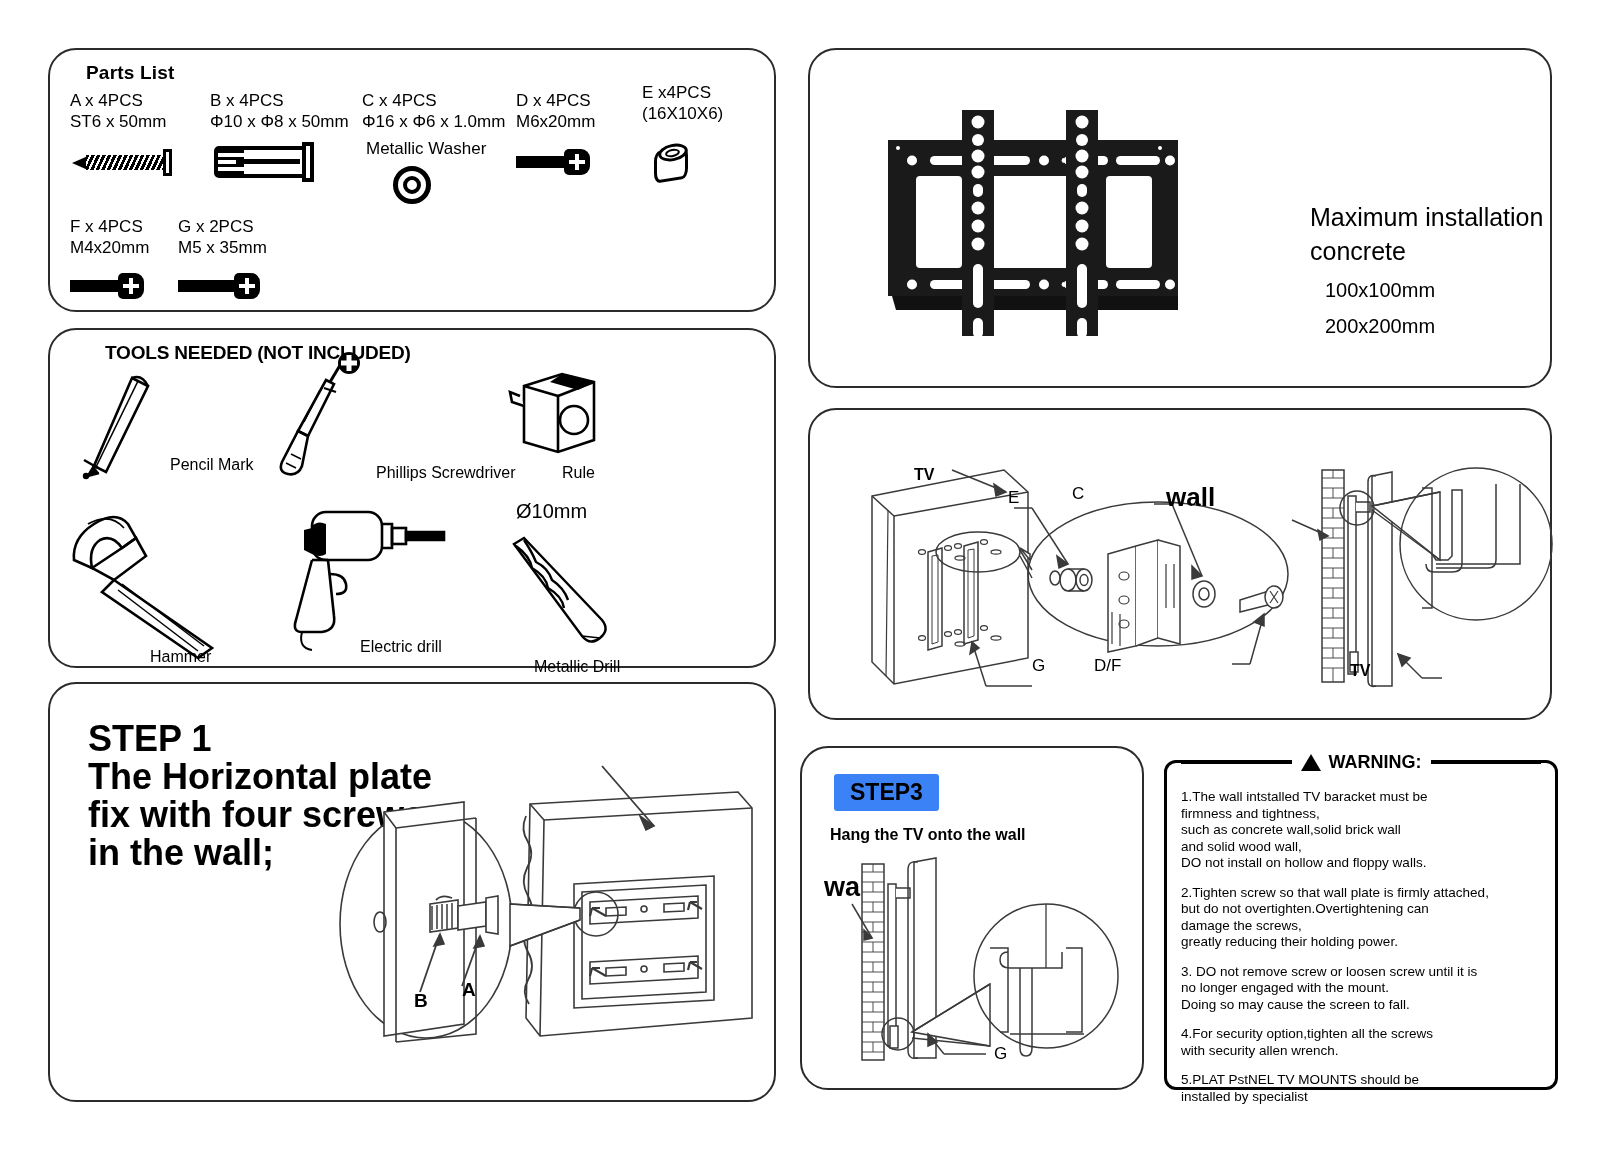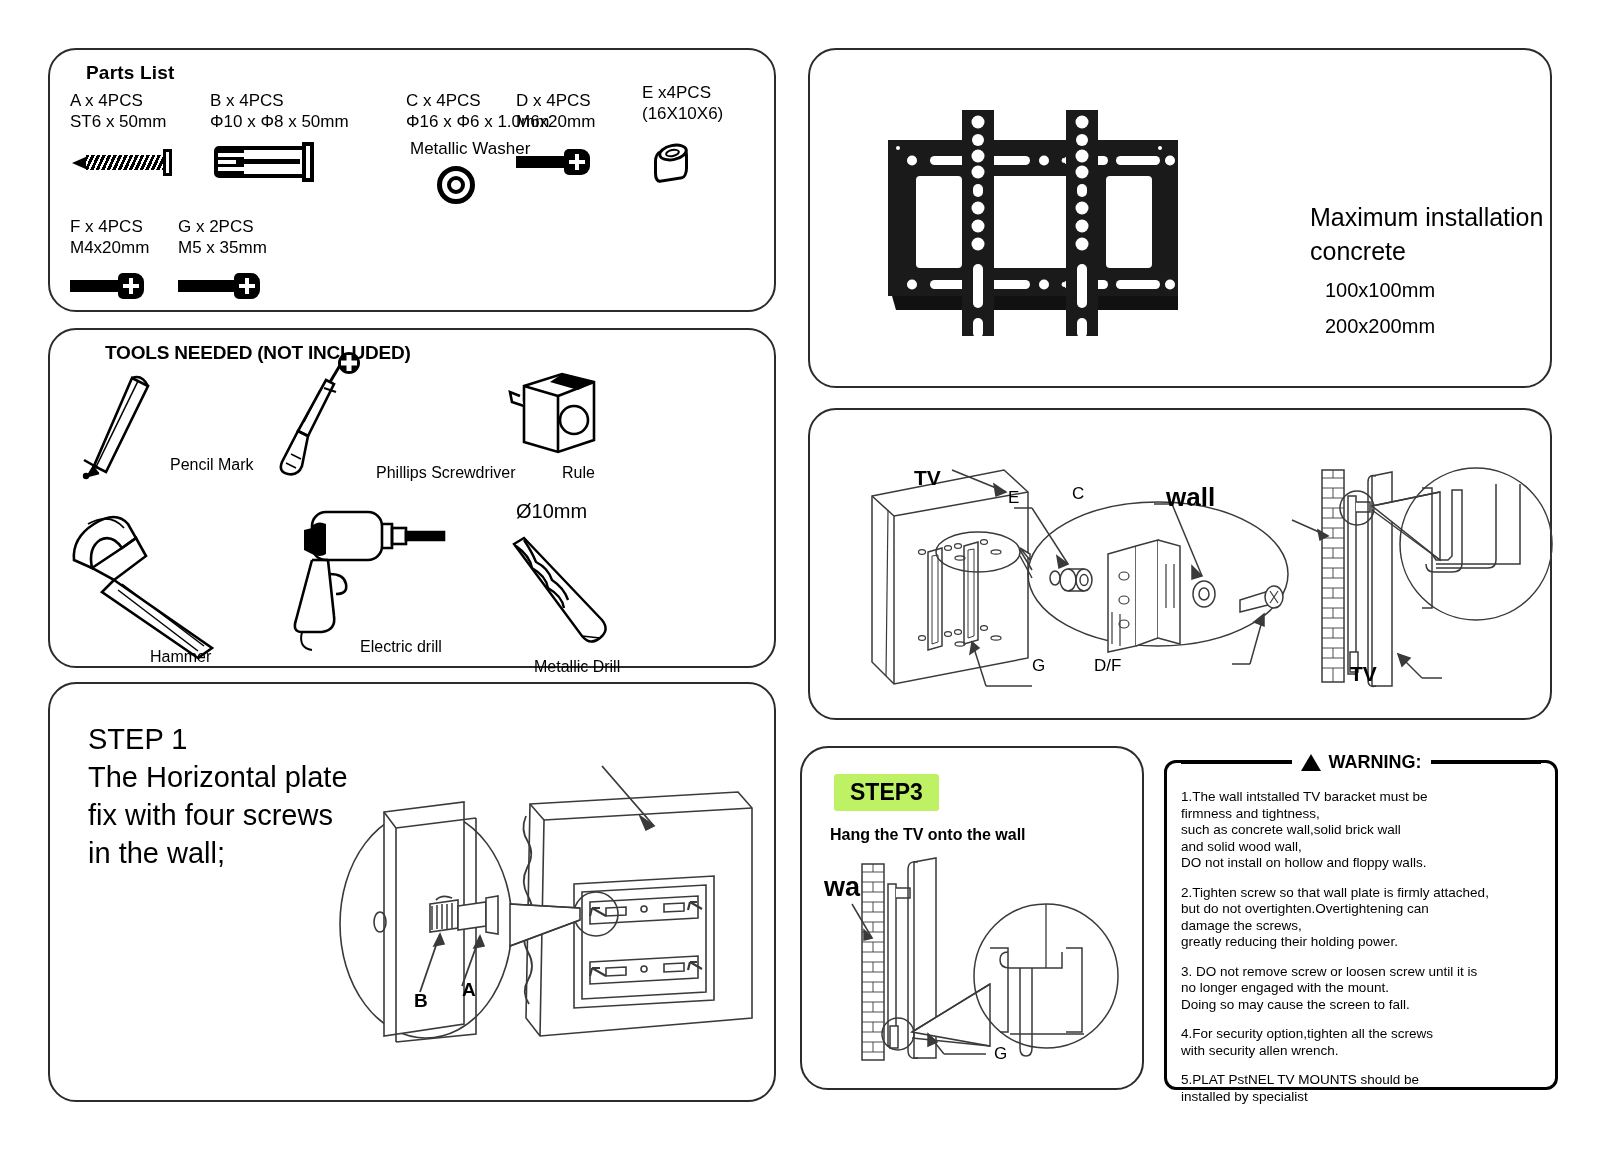--- a/index.html
+++ b/index.html
@@ -125,41 +125,41 @@
   .tools-title {
     position: absolute; left: 55px; top: 12px;
     font-weight: bold; font-size: 19px; letter-spacing: -.2px;
   }
   .tool { position: absolute; }
   .tool-name { font-size: 16px; white-space: nowrap; }
   .tool-size { position:absolute; font-size: 20px; white-space: nowrap; }
 
   
   #step1-panel { left: 48px; top: 682px; width: 728px; height: 420px; }
-  .step1-heading { position: absolute; left: 38px; top: 36px; font-size: 29px; line-height: 38px; }
+  .step1-heading { position: absolute; left: 38px; top: 36px; font-size: 36px; line-height: 38px; font-weight: bold; }
   .step1-heading .ln { display: block; white-space: nowrap; }
   .wall-label-1 { position: absolute; left: 540px; top: 158px; font-size: 27px; font-weight: bold; }
   .cl { position: absolute; font-size: 19px; font-weight: bold; }
 
   
   #bracket-panel { left: 808px; top: 48px; width: 744px; height: 340px; }
   .max-text { position: absolute; left: 500px; top: 150px; font-size: 25px; line-height: 34px; white-space: nowrap;}
   .max-dims { position: absolute; left: 515px; top: 222px; font-size: 20px; line-height: 36px; white-space: nowrap;}
 
   
   #step2-panel { left: 808px; top: 408px; width: 744px; height: 312px; }
   .dl { position: absolute; font-size: 17px; }
-  .dl.b { font-weight: bold; font-size: 21px; }
+  .dl.b { font-weight: bold; font-size: 16px; }
   .dl.wall { font-weight: bold; font-size: 26px; }
 
   
   #step3-panel { left: 800px; top: 746px; width: 344px; height: 344px; }
   .step3-badge {
     position: absolute; left: 32px; top: 26px; padding: 5px 16px;
-    background: #bef264; font-weight: bold; font-size: 23px; border-radius: 3px;
+    background: #3b82f6; font-weight: bold; font-size: 23px; border-radius: 3px;
   }
   .step3-sub { position: absolute; left: 28px; top: 78px; font-weight: bold; font-size: 16px; }
   .wall-label-3 { position: absolute; left: 22px; top: 124px; font-weight: bold; font-size: 27px; }
 
   
   #warn-panel {
     left: 1164px; top: 760px; width: 394px; height: 330px;
     border: 3px solid #000; border-radius: 12px;
   }
   .warn-head {
@@ -204,21 +204,21 @@
     <div class="part-label">Φ10 x Φ8 x 50mm</div>
     <div class="part-art" style="margin-top:10px;">
       <div class="art-anchor">
         <div class="body"></div>
           <div class="slot"></div>
           <div class="collar"></div>
       </div>
     </div>
   </div>
 
-  <div class="part-col" style="left:312px; top:40px;margin-left:44px;">
+  <div class="part-col" style="left:312px; top:40px;">
     <div class="part-label">C x  4PCS</div>
     <div class="part-label">Φ16 x Φ6 x 1.0mm</div>
     <div class="part-label" style="margin-top:6px; margin-left:4px;">Metallic Washer</div>
     <div class="part-art" style="margin-top:4px; margin-left:28px;">
       <div class="art-washer">
           <div class="outer"></div>
           <div class="inner"></div>
         </div>
     </div>
   </div>

